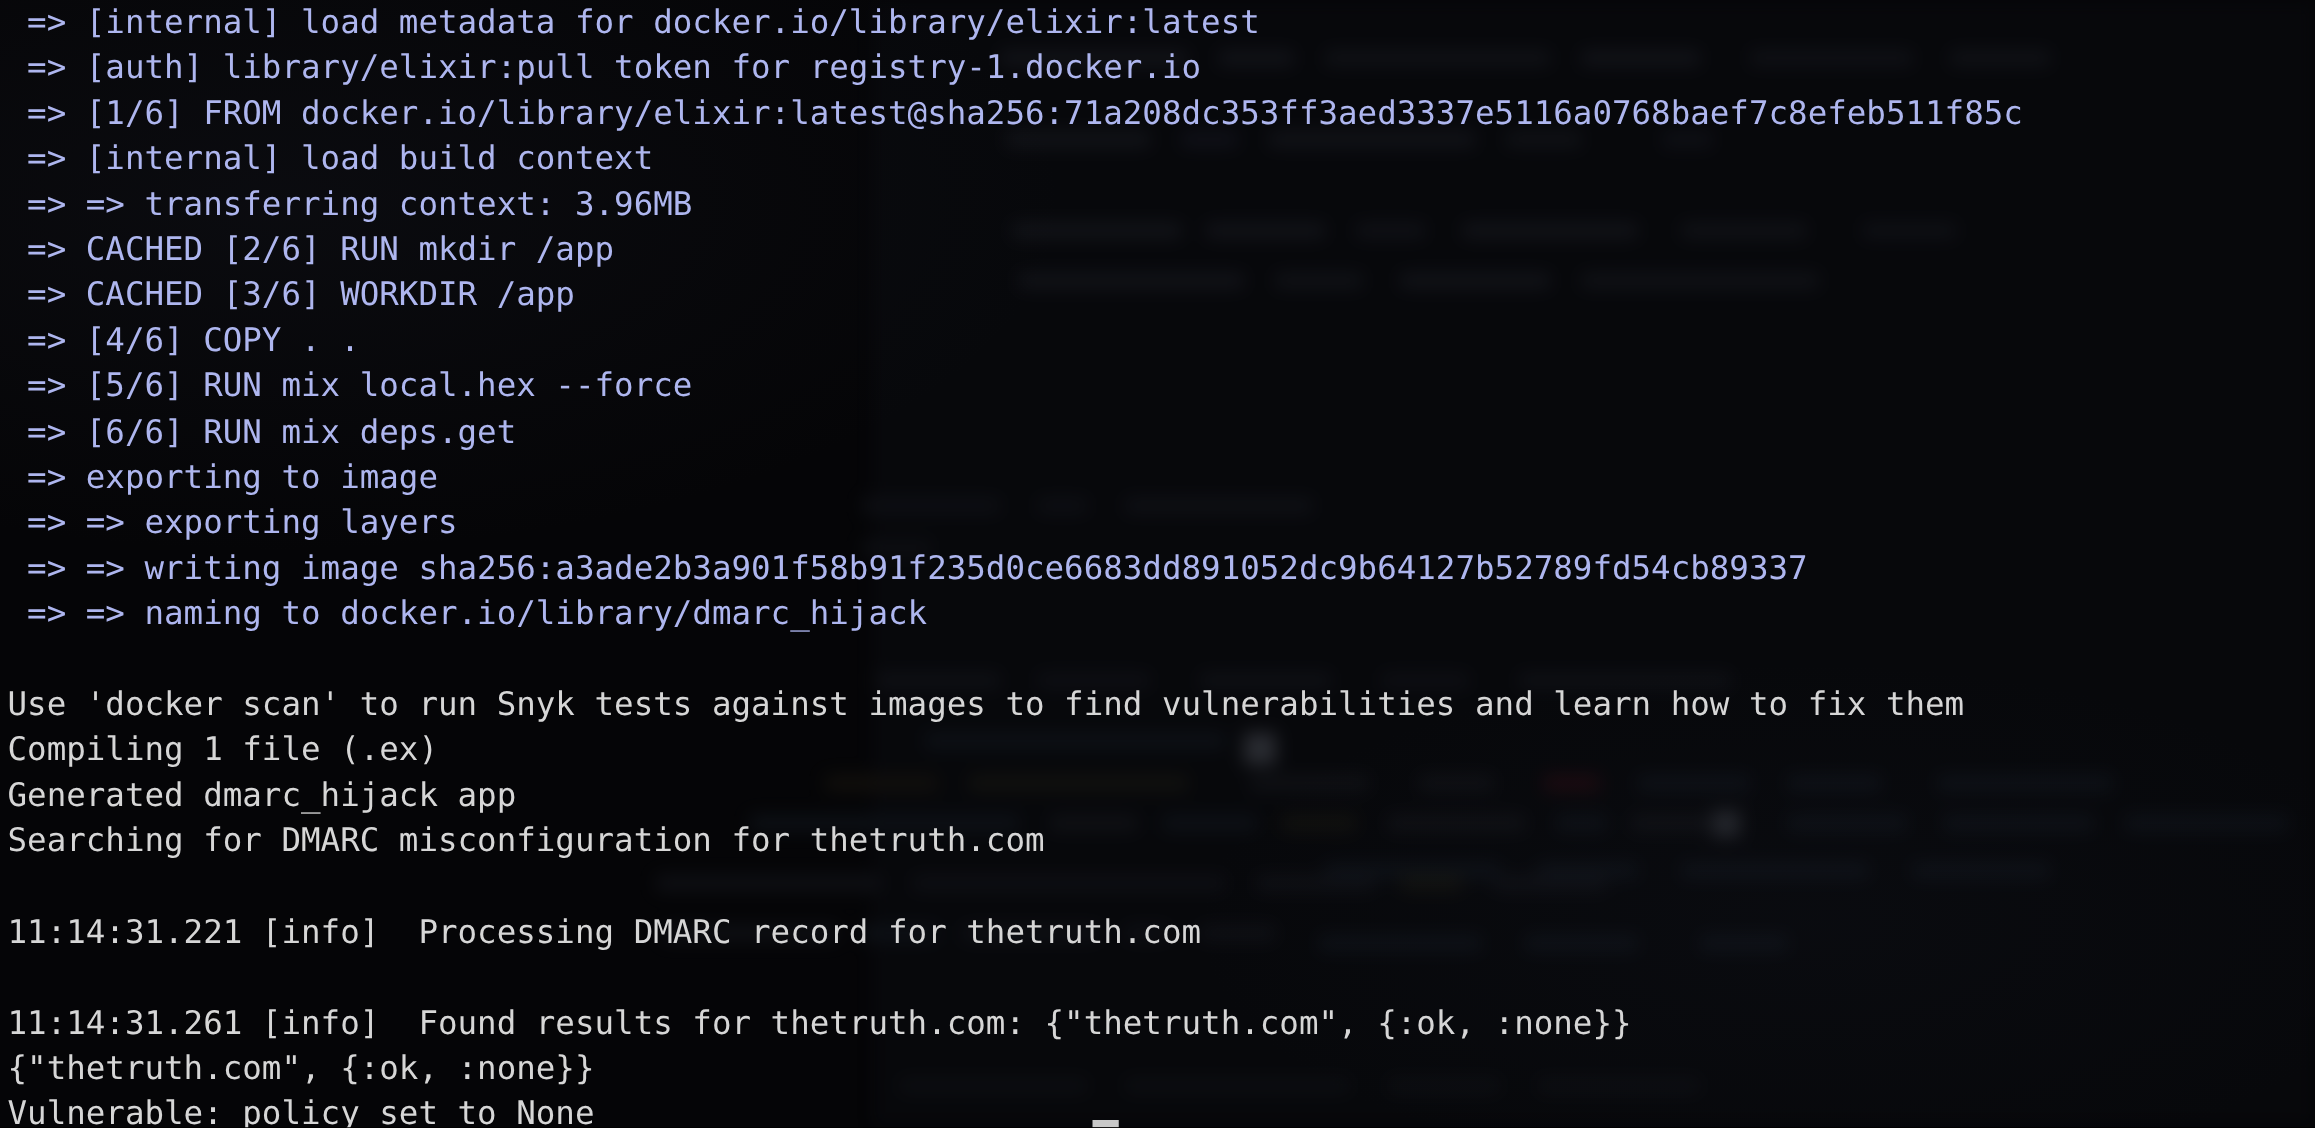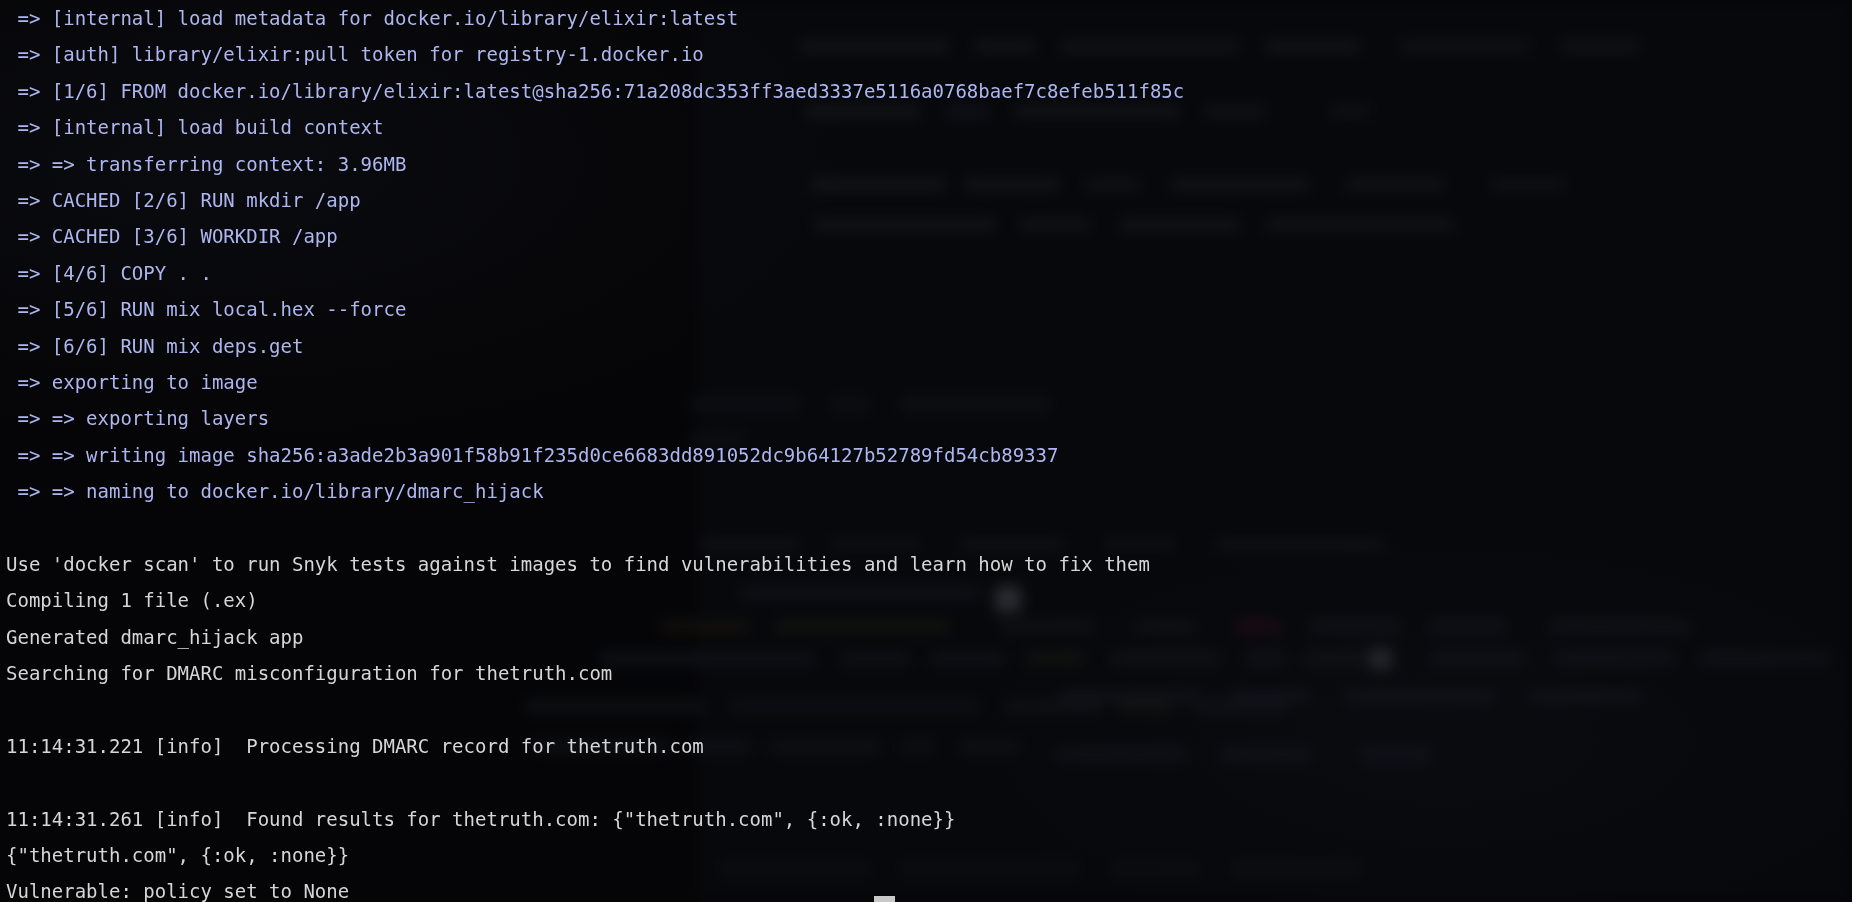--- a/index.html
+++ b/index.html
@@ -55,21 +55,21 @@
     border-radius: 2px;
     opacity: 0.85;
   }
 
   
   #screen {
     position: absolute;
     inset: 0;
     z-index: 2;
     padding: 0;
-    font-size: 19px;
+    font-size: 26px;
     line-height: 36.4px;
     letter-spacing: 0px;
     white-space: pre;
   }
   .row {
     height: 36.4px;
     white-space: pre;
     padding-left: 6px;
   }
   .c-build   { color: #aeb6ef; }

